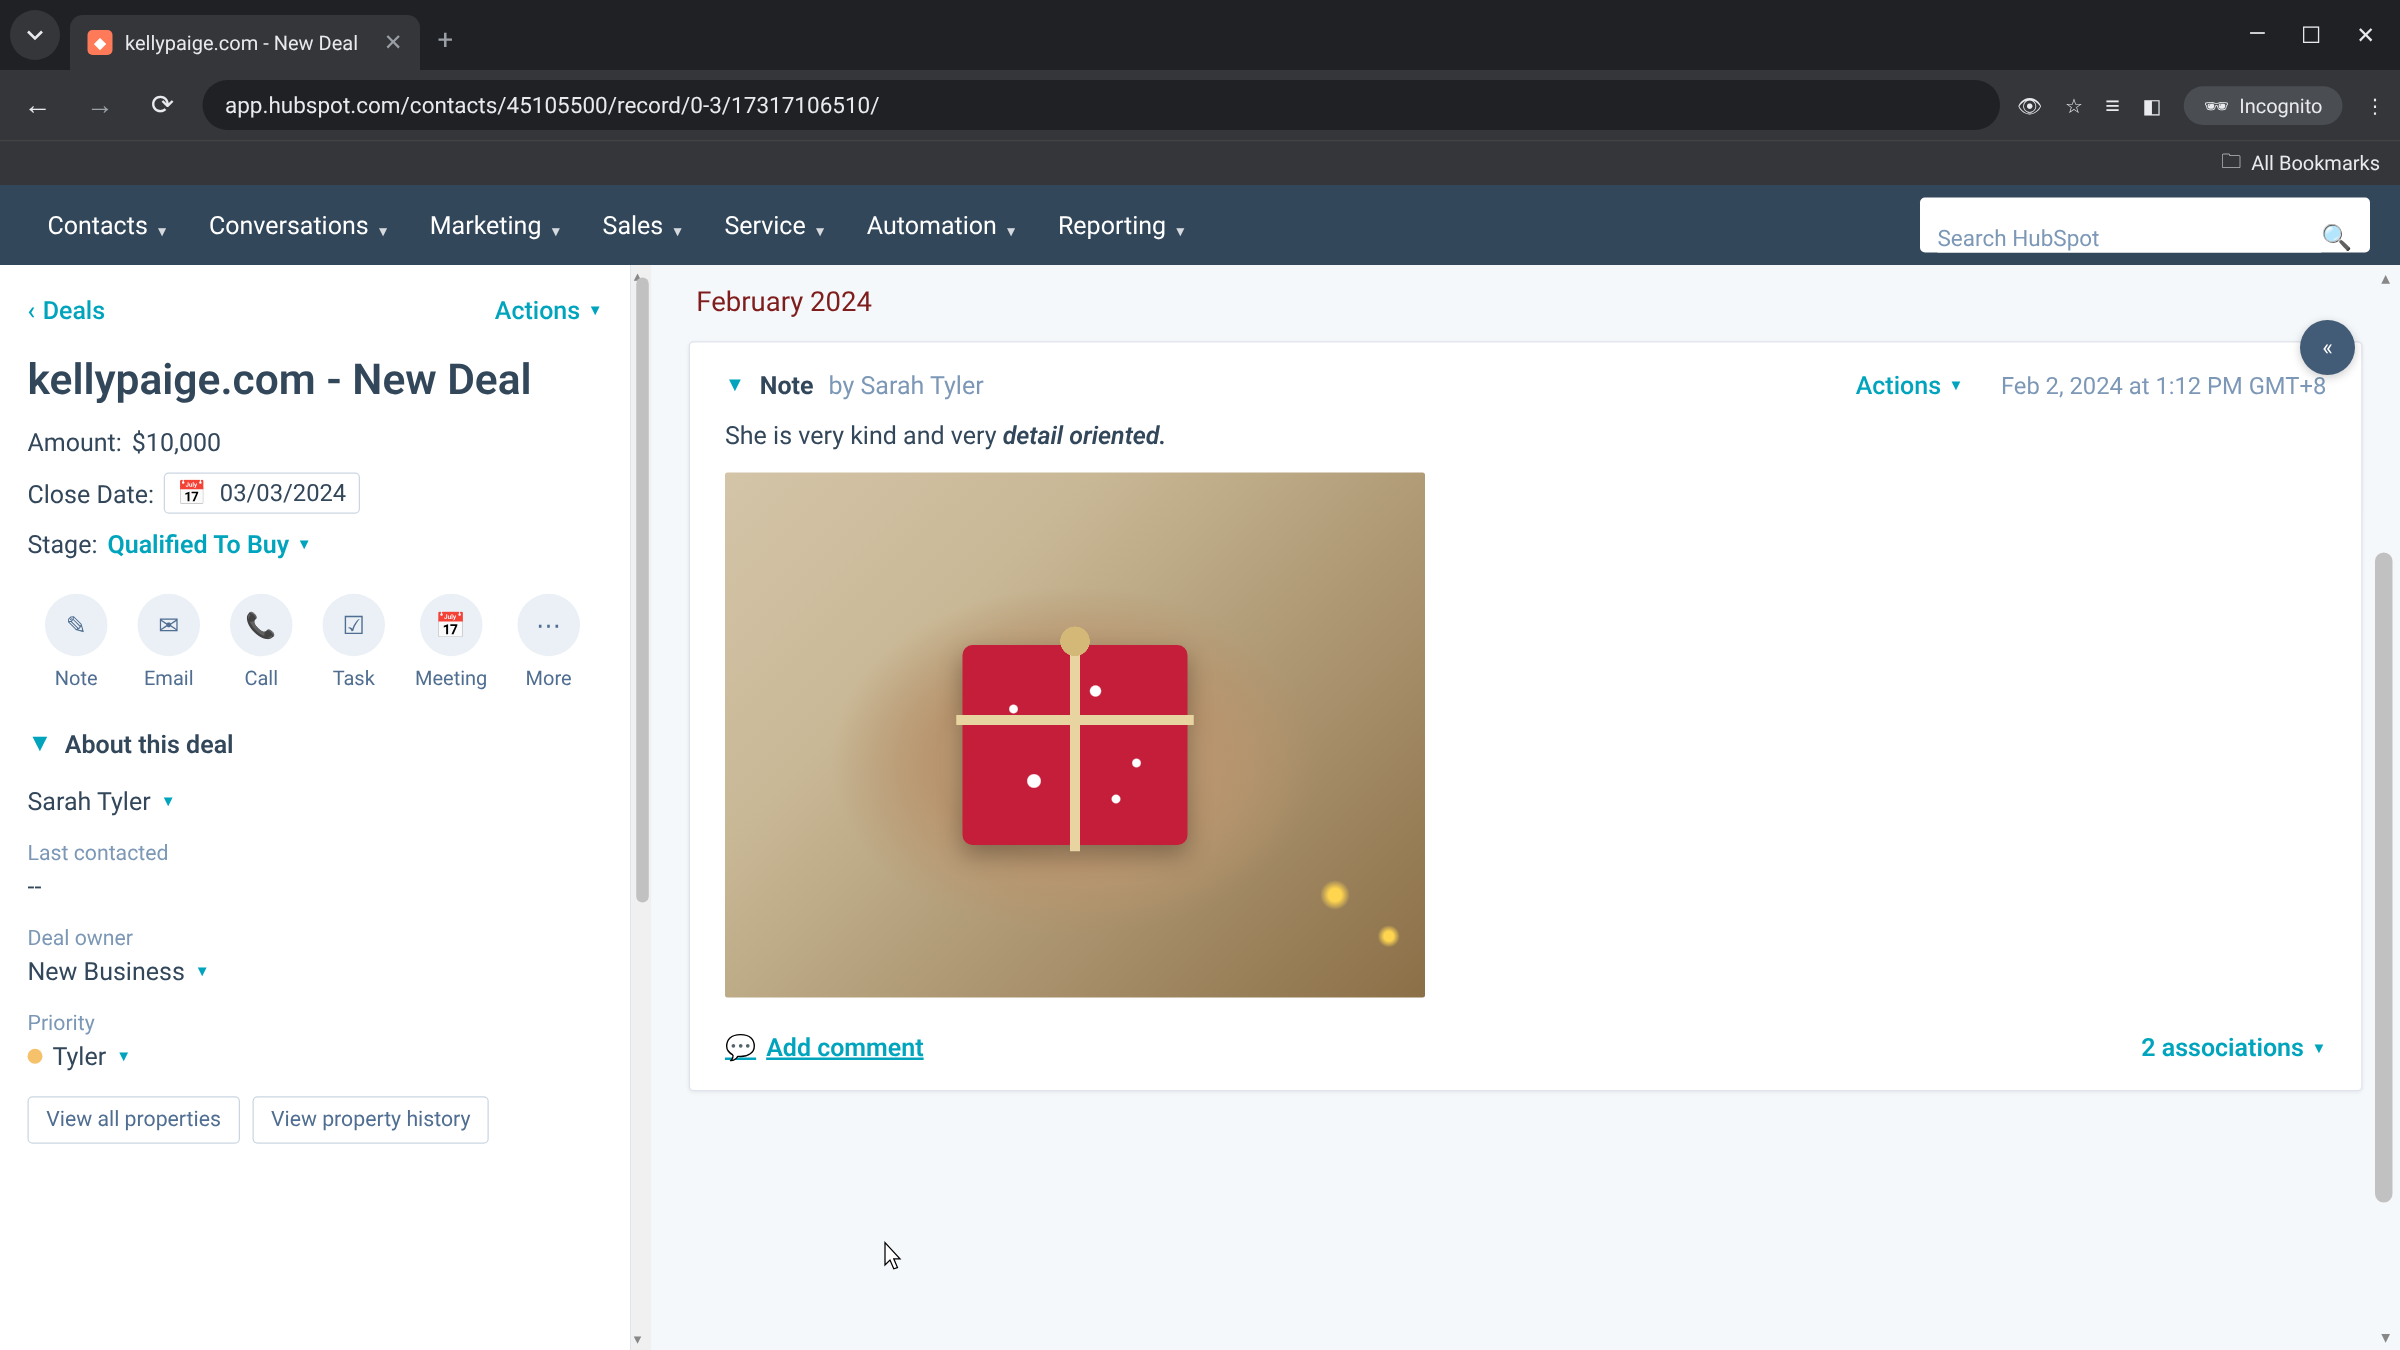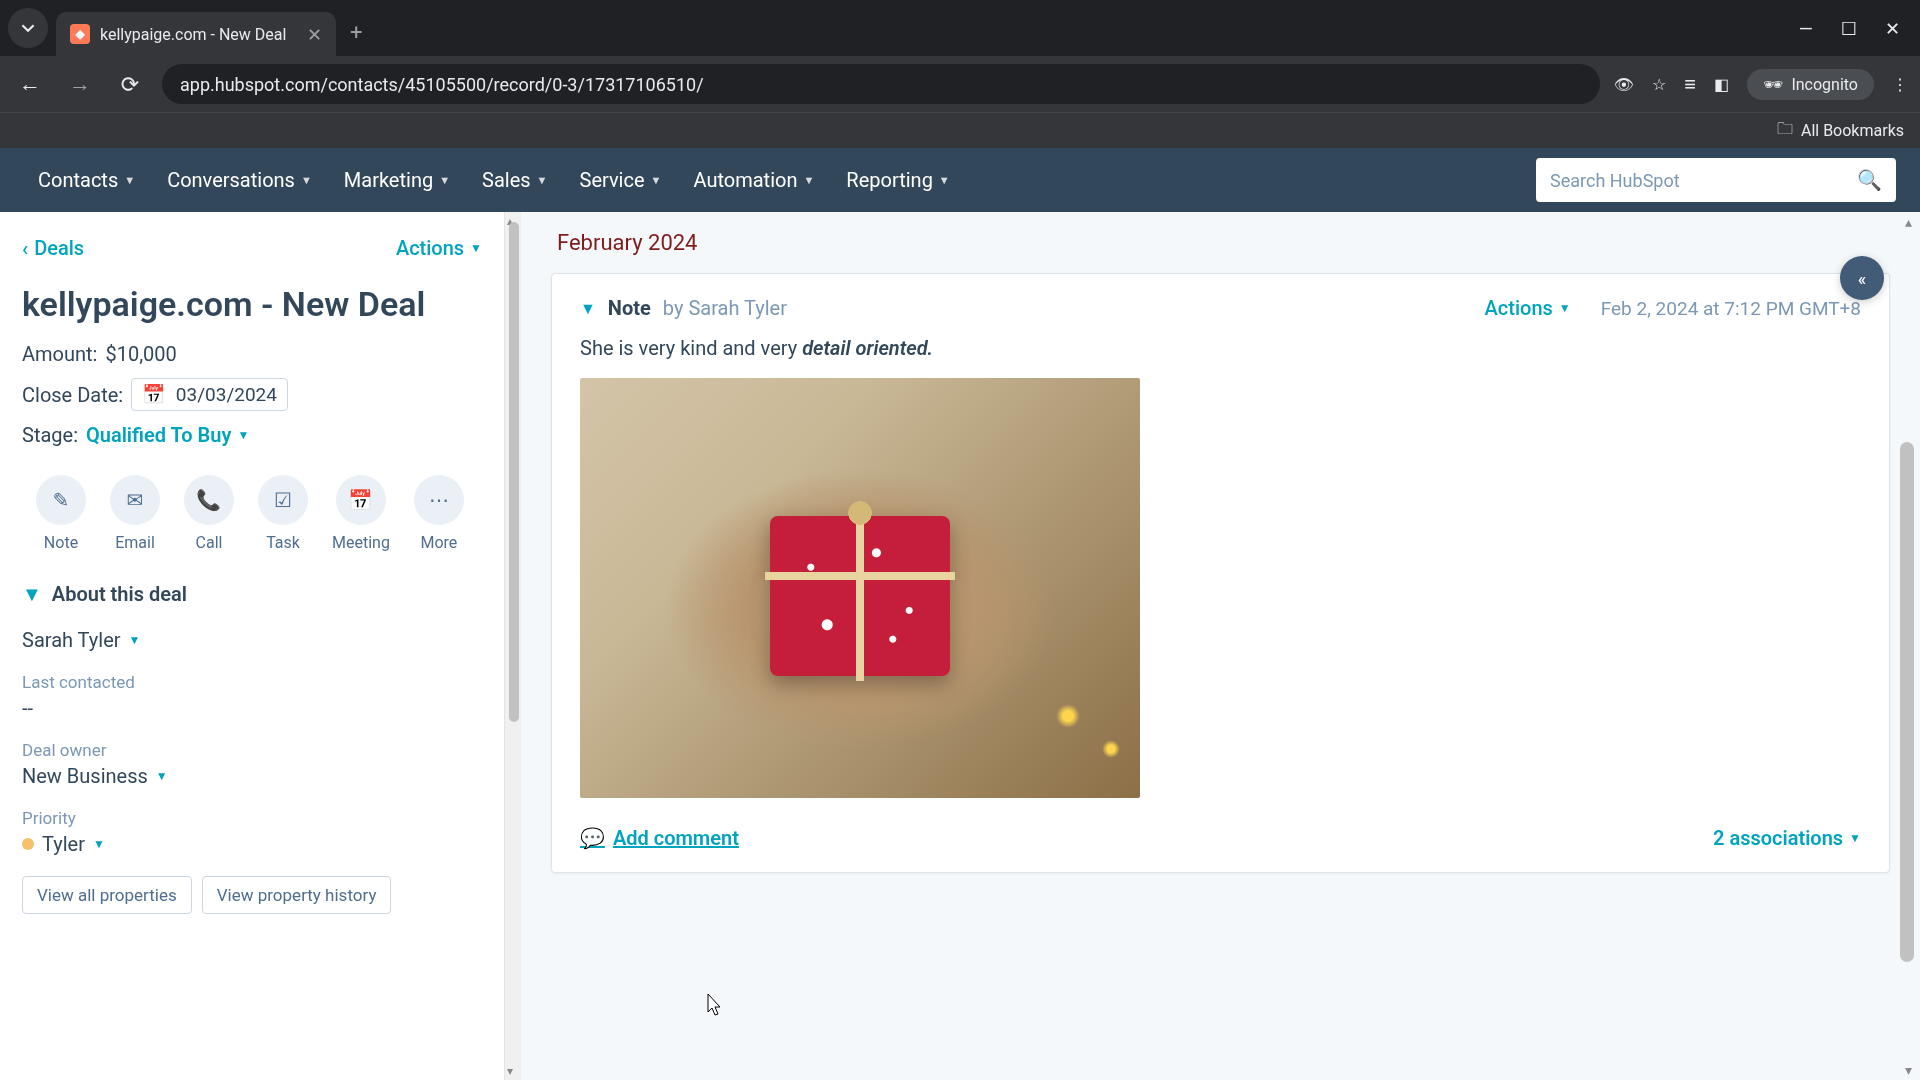--- a/index.html
+++ b/index.html
@@ -20,23 +20,23 @@
 .nav-btn.active { color: #e8eaed; }
 .url-bar { flex: 1; background: #202124; border-radius: 24px; height: 40px; display: flex; align-items: center; padding: 0 18px; color: #e8eaed; font-size: 18px; }
 .url-actions { display: flex; gap: 18px; color: #e8eaed; align-items: center; }
 .incognito-badge { background: #4a4d51; border-radius: 20px; padding: 6px 16px; display: flex; align-items: center; gap: 8px; color: #e8eaed; font-size: 16px; }
 
 .bookmarks-bar { background: #35363a; height: 36px; display: flex; justify-content: flex-end; align-items: center; padding: 0 16px; color: #e8eaed; font-size: 16px; gap: 8px; border-top: 1px solid #444; }
 
 
 .app { background: #f5f8fa; height: calc(1080px - 148px); display: flex; flex-direction: column; }
 .app-nav { background: #33475b; height: 64px; display: flex; align-items: center; padding: 0 24px; gap: 4px; }
-.nav-item { color: #fff; font-size: 20px; padding: 8px 14px; display: flex; align-items: center; gap: 6px; }
+.nav-item { color: #fff; font-size: 20px; padding: 8px 14px; display: flex; align-items: flex-end; gap: 6px; }
 .nav-item .caret { font-size: 11px; opacity: 0.8; }
-.search-wrap { margin-left: auto; background: #fff; border-radius: 4px; height: 44px; width: 360px; display: flex; align-items: center; padding: 0 14px; }
+.search-wrap { margin-left: auto; background: #fff; border-radius: 4px; height: 44px; width: 360px; display: flex; align-items: flex-end; padding: 0 14px; }
 .search-wrap input { border: none; outline: none; font-size: 18px; flex: 1; color: #33475b; }
 .search-wrap input::placeholder { color: #7c98b6; }
 .search-icon { color: #33475b; font-size: 20px; }
 
 .app-body { flex: 1; display: flex; overflow: hidden; position: relative; }
 
 
 .sidebar { width: 505px; background: #fff; border-right: 1px solid #dfe3eb; overflow-y: auto; position: relative; }
 .sidebar-thumb { position: absolute; right: 2px; top: 10px; width: 10px; height: 500px; background: #c1c1c1; border-radius: 5px; }
 .sidebar-inner { padding: 24px 22px; }
@@ -308,21 +308,21 @@
           <span class="expand">▼</span>
           <span class="note-label">Note</span>
           <span class="note-by">
             <span>by</span>
             <span>Sarah Tyler</span>
           </span>
           <div class="card-actions">
             <span>Actions</span>
             <span class="caret-sm">▼</span>
           </div>
-          <span class="card-date">Feb 2, 2024 at 7:12 PM GMT+8</span>
+          <span class="card-date">Feb 2, 2024 at 1:12 PM GMT+8</span>
         </div>
         <div class="note-body">
           <span>She is very kind and very </span><span class="italic">detail oriented.</span>
         </div>
         <div class="note-image">
           <div class="hands"></div>
           <div class="gift-box">
             <div class="gift-pattern"></div>
             <div class="ribbon-v"></div>
             <div class="ribbon-h"></div>

